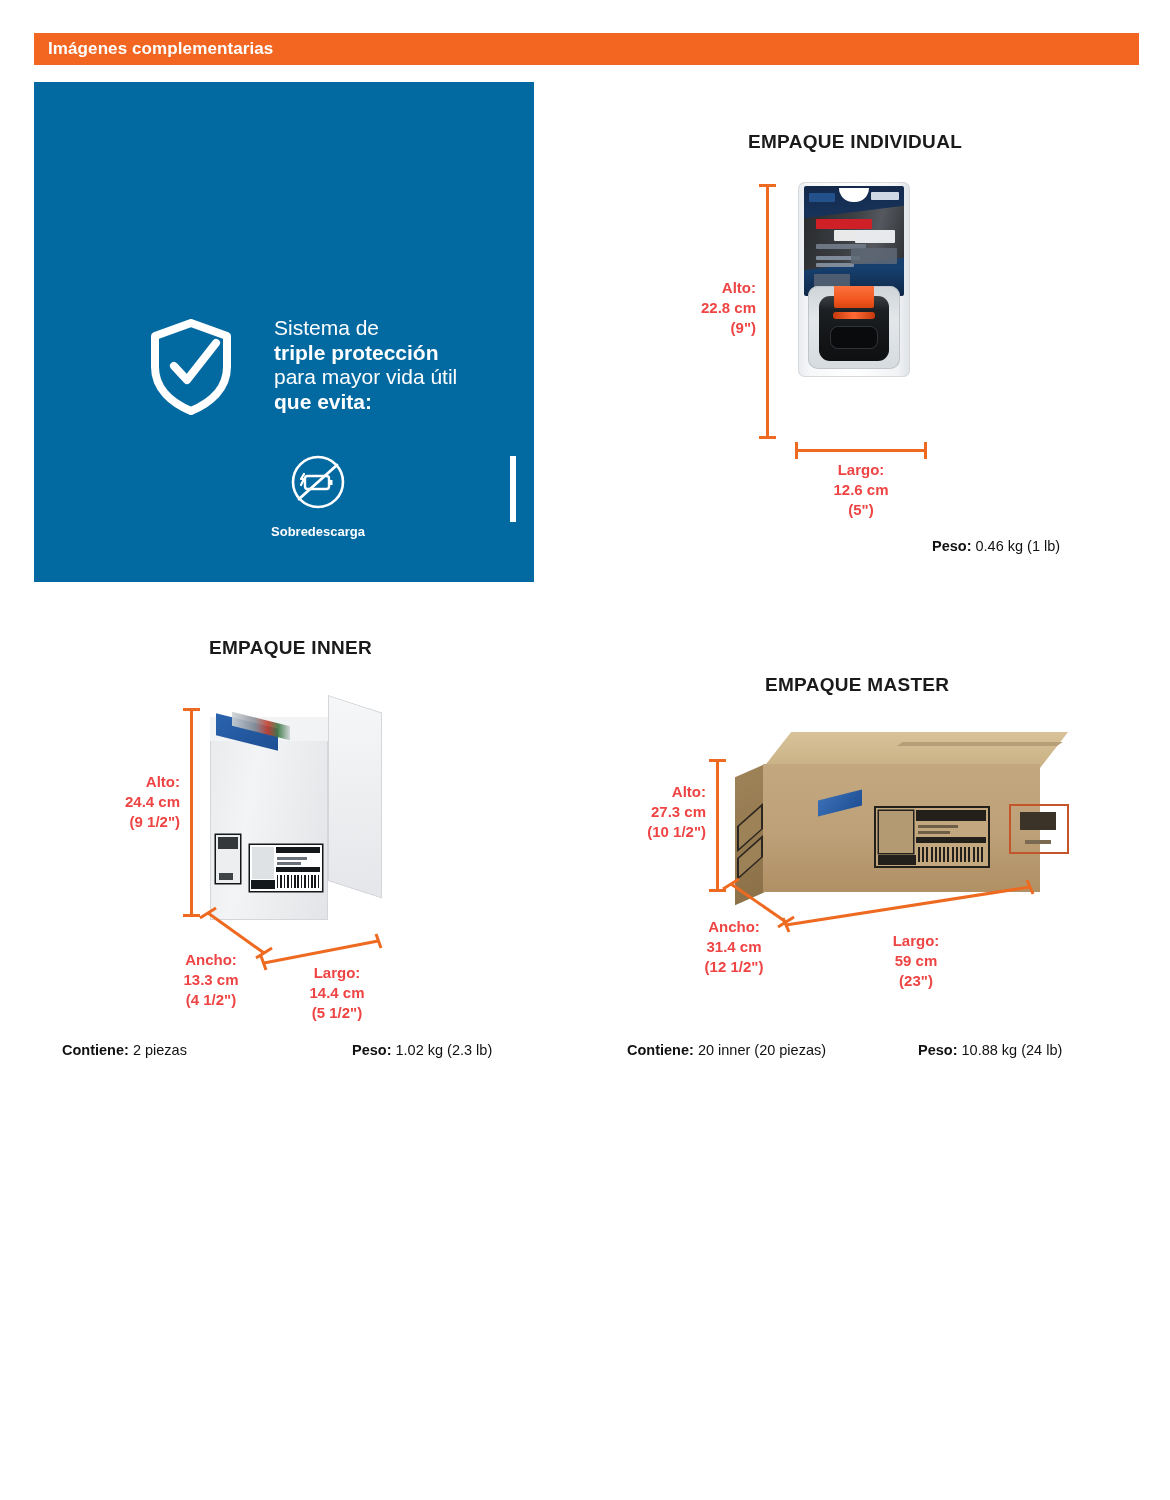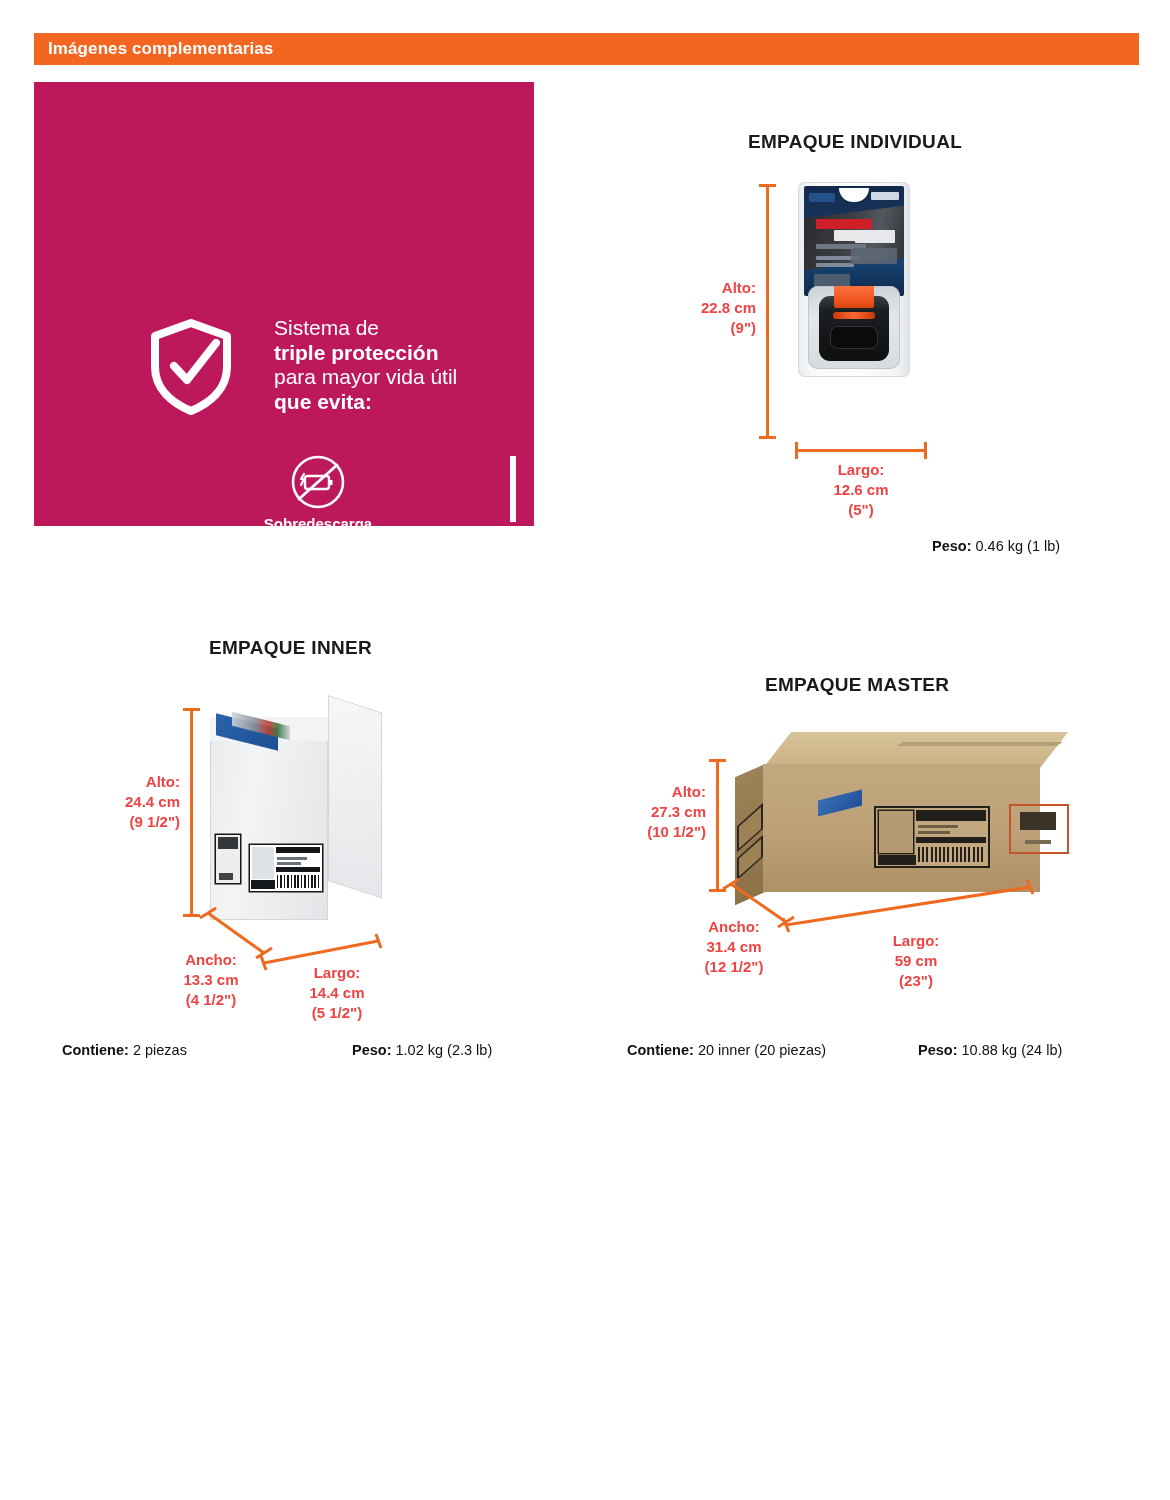--- a/index.html
+++ b/index.html
@@ -25,22 +25,22 @@
     font-size: 17px;
     font-weight: bold;
     letter-spacing: .1px;
     padding-left: 14px;
   }
 
   
   .feature-panel {
     position: absolute;
     left: 34px; top: 82px;
-    width: 500px; height: 444px;
-    background: #be185d;
+    width: 500px; height: 500px;
+    background: #0369a1;
     overflow: hidden;
   }
   .feature-headline {
     position: absolute;
     left: 240px; top: 234px;
     width: 250px;
     color: #fff;
     font-size: 21px;
     line-height: 1.17;
   }
@@ -65,23 +65,23 @@
   }
   .prot {
     flex: 1 1 0;
     display: flex;
     flex-direction: column;
     align-items: center;
   }
   .prot-circle { width: 56px; height: 56px; }
   .prot-circle svg { width: 100%; height: 100%; display:block; }
   .prot-label {
-    margin-top: 5px;
+    margin-top: 14px;
     color: #ffffff;
-    font-size: 15px;
+    font-size: 13px;
     font-weight: bold;
     white-space: nowrap;
   }
   .prot-div {
     width: 3px;
     height: 66px;
     background: #ffffff;
     margin-top: 2px;
     flex: 0 0 3px;
   }

